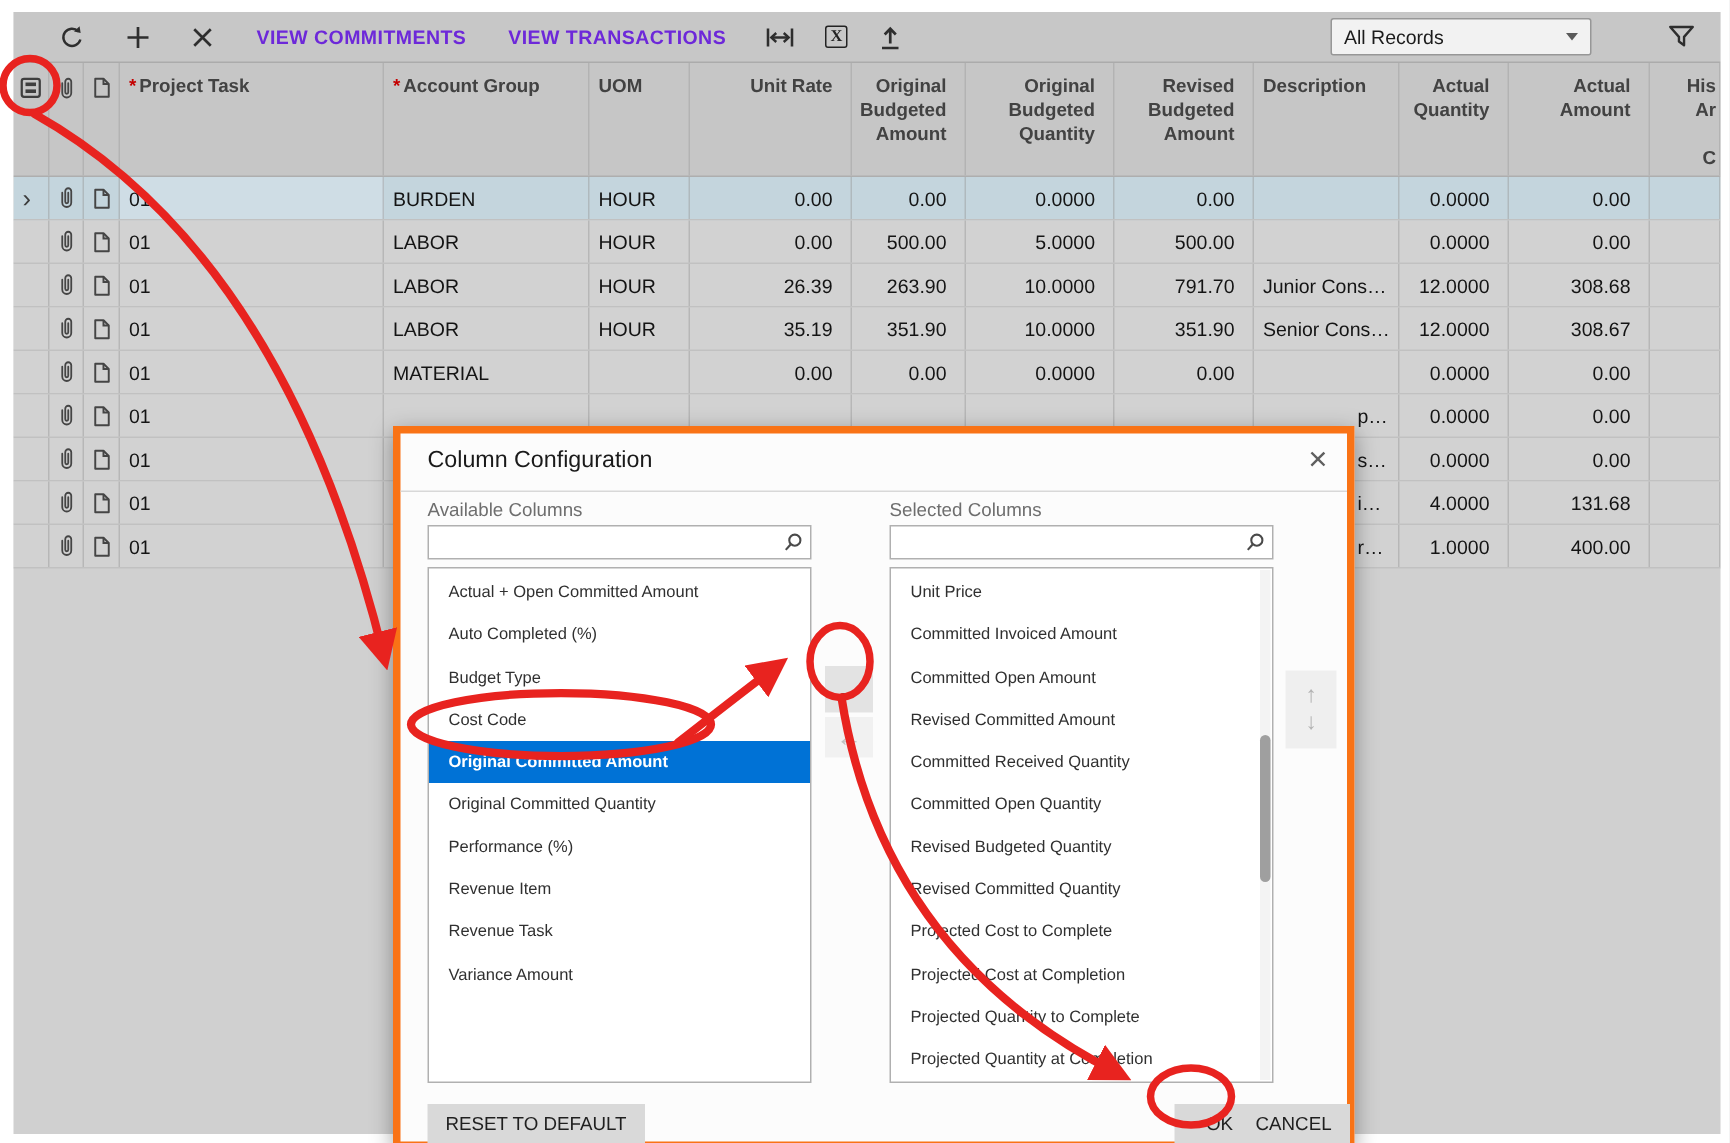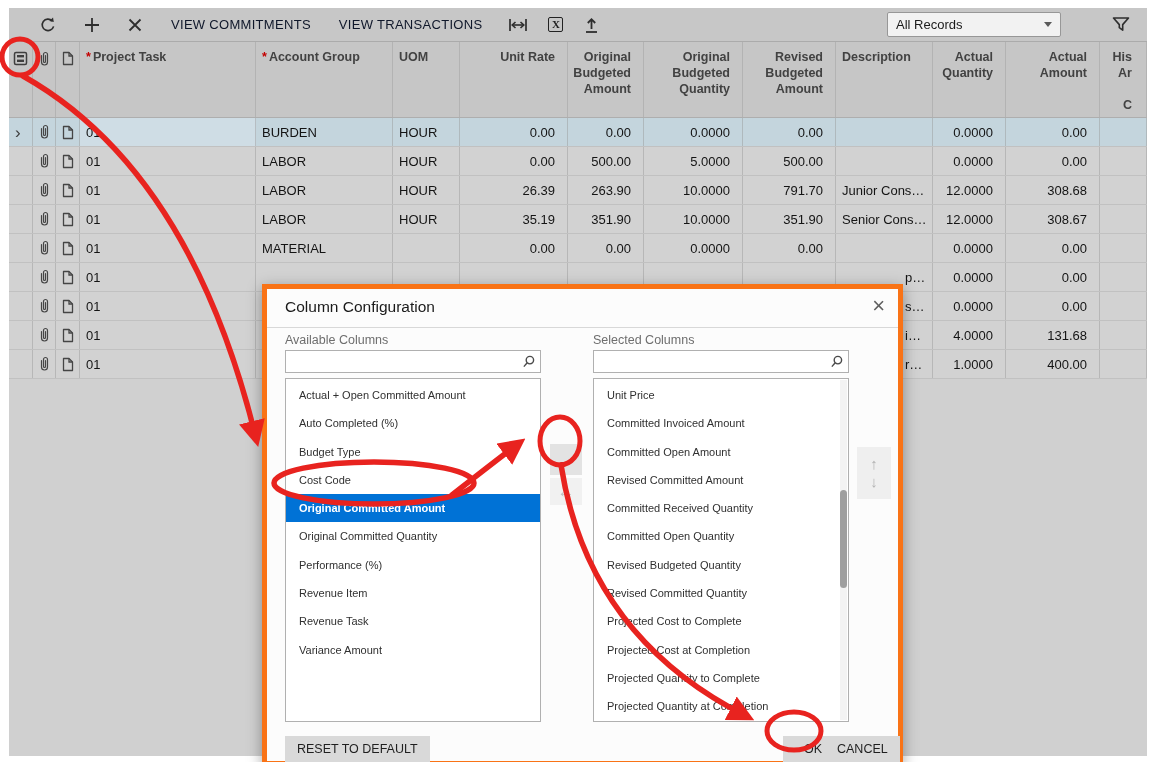--- a/index.html
+++ b/index.html
@@ -8,21 +8,21 @@
   body { position:relative; }
 
   
   .app { position:absolute; left:9px; top:8px; width:1138px; height:748px;
     background:#d0d0d0; overflow:hidden; }
 
   
   .toolbar { height:34px; background:#c7c7c7; display:flex; align-items:center;
     padding:0 8px 0 30px; border-bottom:1px solid #ababab; }
   .tb-icon { display:flex; align-items:center; justify-content:center; color:#2e2e2e; cursor:pointer; }
-  .tb-text { font-size:13px; color:#0f172a; letter-spacing:.3px; cursor:pointer; white-space:nowrap; }
+  .tb-text { font-size:13px; color:#6d28d9; letter-spacing:.3px; cursor:pointer; white-space:nowrap;font-weight:bold; }
   .tb-spacer { flex:1; }
   .records-select { width:174px; height:25px; background:#f2f2f2; border:1px solid #979797;
     border-radius:2px; display:flex; align-items:center; padding:0 8px; font-size:13px; color:#1b1b1b; cursor:pointer; }
   .records-select .caret { margin-left:auto; width:0; height:0; border-left:4px solid transparent;
     border-right:4px solid transparent; border-top:5px solid #5a5a5a; }
   .excel-box { width:15px; height:15px; border:1.6px solid #222; border-radius:2px;
     font-family:"Liberation Serif", serif; font-weight:bold; font-size:11px; color:#222;
     display:flex; align-items:center; justify-content:center; line-height:1; }
 
   
@@ -189,21 +189,21 @@
         <span class="hlabel">Description</span>
       </div>
     <div class="gcell num">
         <span class="hlabel">Actual
 Quantity</span>
       </div>
     <div class="gcell num">
         <span class="hlabel">Actual
 Amount</span>
       </div>
-    <div class="gcell num" style="padding-right:14px">
+    <div class="gcell num" style="padding-right:2px">
         <span class="hlabel">His
 Ar
 
 C</span>
       </div>
   </div>
 
   <div class="grid-body">
 
       <div class="grow cols selected">

